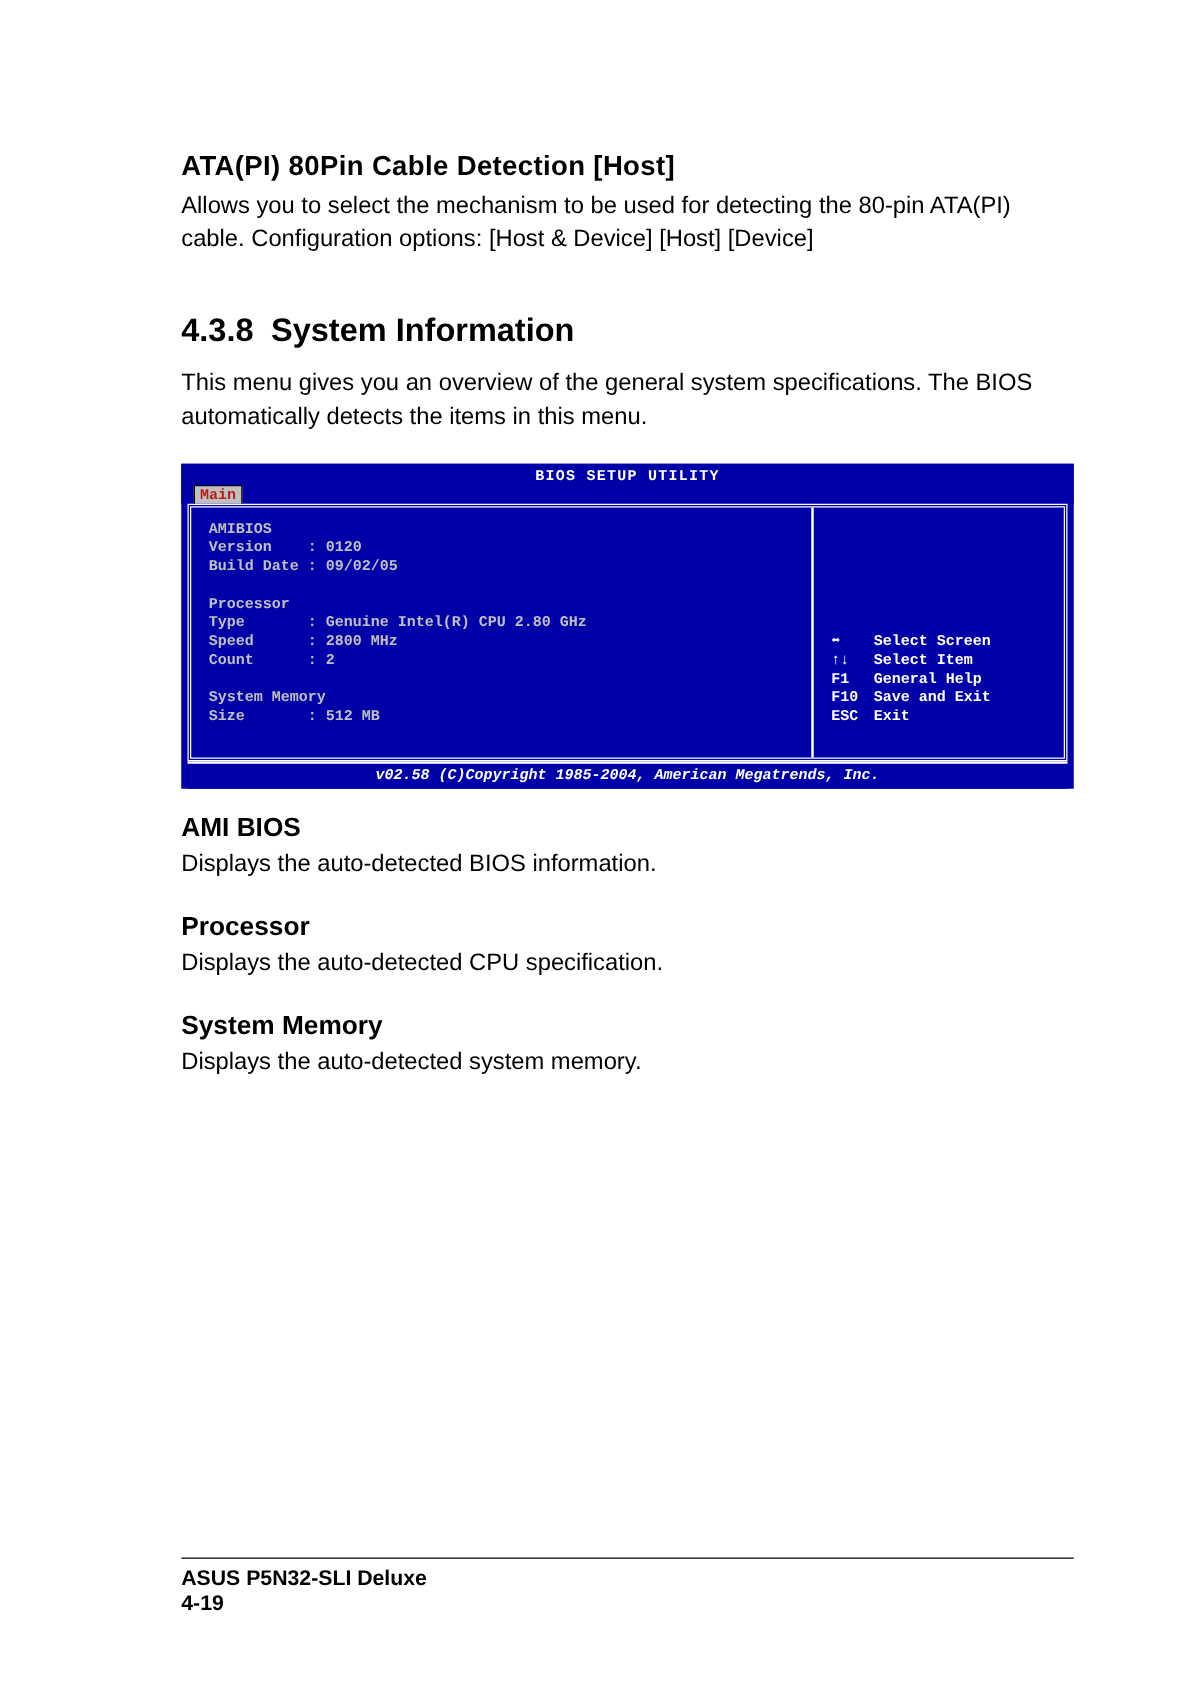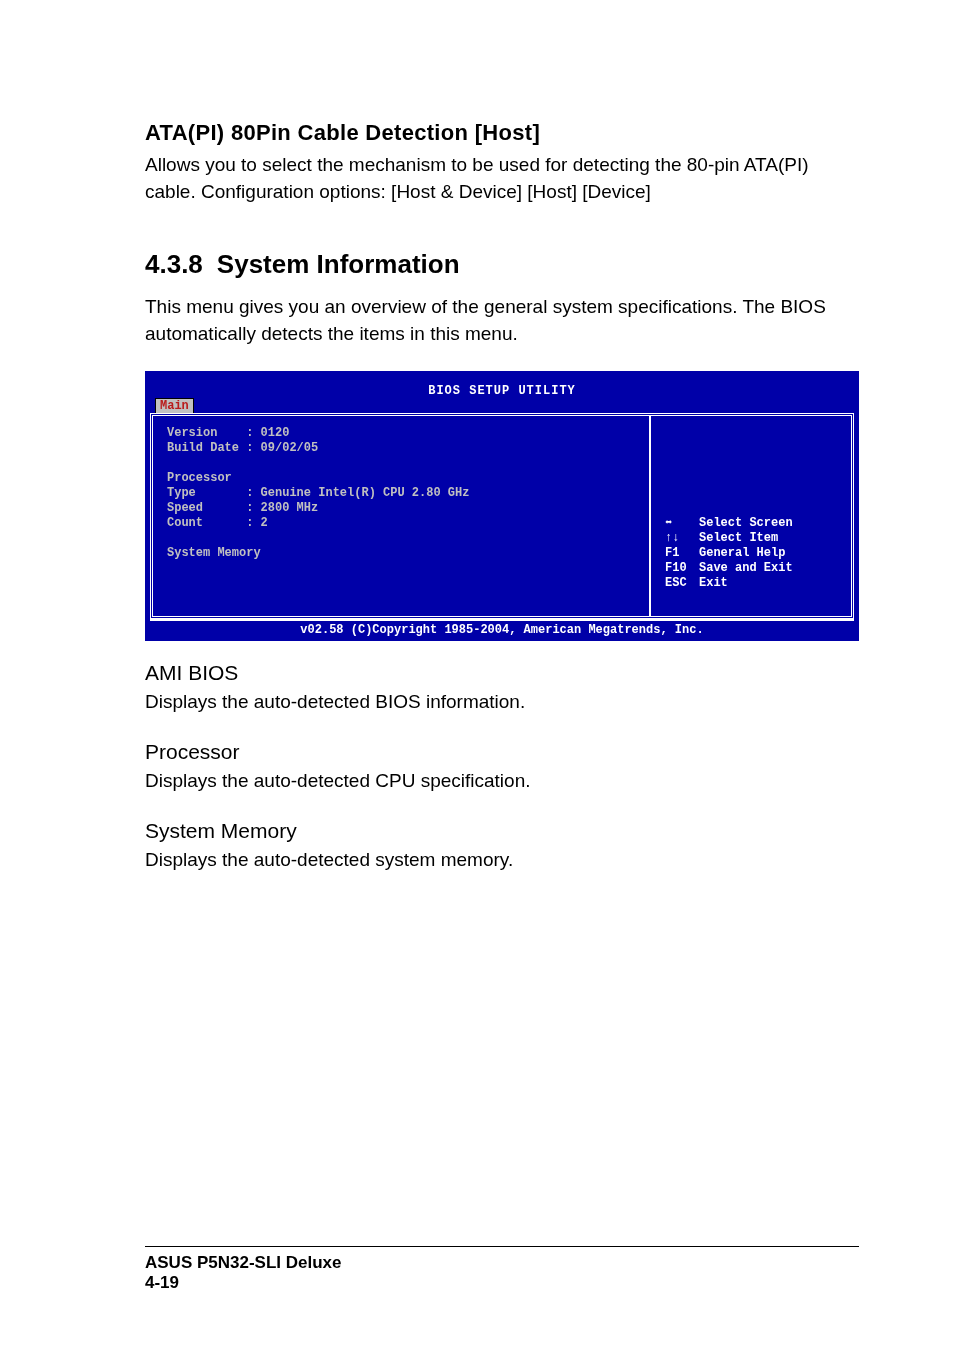--- a/index.html
+++ b/index.html
@@ -37,21 +37,21 @@
       font-family: "Courier New", monospace;
       font-size: 12px;
       font-weight: bold;
       color: #fff;
       position: relative;
     }
     .bios-title {
       text-align: center;
       background: #0000a8;
       color: #fff;
-      padding-top: 13px;
+      padding-top: 3px;
       letter-spacing: 1px;
     }
     .bios-tab-row {
       background: #0000a8;
       padding-left: 10px;
       padding-bottom: 0;
     }
     .bios-tab {
       display: inline-block;
       background: #c0c0c0;
@@ -82,24 +82,25 @@
     }
     .bios-kv { white-space: pre; line-height: 1.25; }
     .bios-help-line { white-space: pre; line-height: 1.25; }
     .bios-footer {
       background: #0000a8;
       color: #fff;
       text-align: center;
       padding: 2px 0 4px;
       border-top: 2px solid #fff;
       margin: 0 5px;
+      font-style: italic;
     }
     .subhead {
       font-size: 21px;
-      font-weight: normal;
+      font-weight: bold;
       margin-top: 14px;
       margin-bottom: 4px;
     }
     .page-footer {
       position: absolute;
       bottom: 58px;
       left: 145px;
       right: 95px;
       border-top: 1px solid #000;
       padding-top: 6px;
@@ -122,29 +123,31 @@
 </div>
 <div class="body-text">This menu gives you an overview of the general system specifications. The BIOS automatically detects the items in this menu.</div>
 
 <div class="bios-box">
   <div class="bios-title">BIOS SETUP UTILITY</div>
   <div class="bios-tab-row">
     <span class="bios-tab">Main</span>
   </div>
   <div class="bios-inner">
     <div class="bios-left">
+      <div class="bios-kv">AMIBIOS</div>
       <div class="bios-kv">Version    : 0120</div>
       <div class="bios-kv">Build Date : 09/02/05</div>
       <div class="bios-kv">&nbsp;</div>
       <div class="bios-kv">Processor</div>
       <div class="bios-kv">Type       : Genuine Intel(R) CPU 2.80 GHz</div>
       <div class="bios-kv">Speed      : 2800 MHz</div>
       <div class="bios-kv">Count      : 2</div>
       <div class="bios-kv">&nbsp;</div>
       <div class="bios-kv">System Memory</div>
+      <div class="bios-kv">Size       : 512 MB</div>
     </div>
     <div class="bios-right">
       <div class="bios-help-line"><span class="help-icons">⬌</span><span>Select Screen</span></div>
       <div class="bios-help-line"><span class="help-icons">↑↓</span><span>Select Item</span></div>
       <div class="bios-help-line"><span class="help-icons">F1</span><span>General Help</span></div>
       <div class="bios-help-line"><span class="help-icons">F10</span><span>Save and Exit</span></div>
       <div class="bios-help-line"><span class="help-icons">ESC</span><span>Exit</span></div>
       <div class="bios-help-line">&nbsp;</div>
     </div>
   </div>

